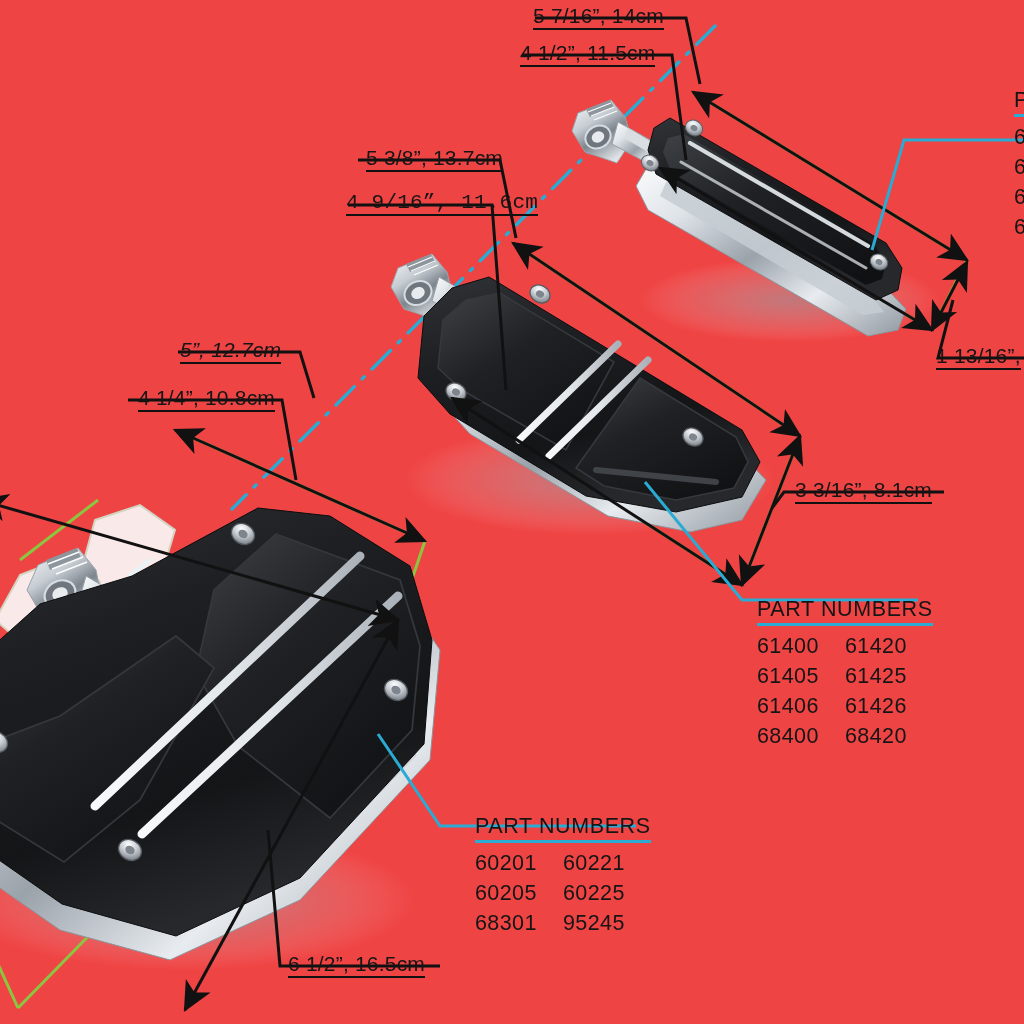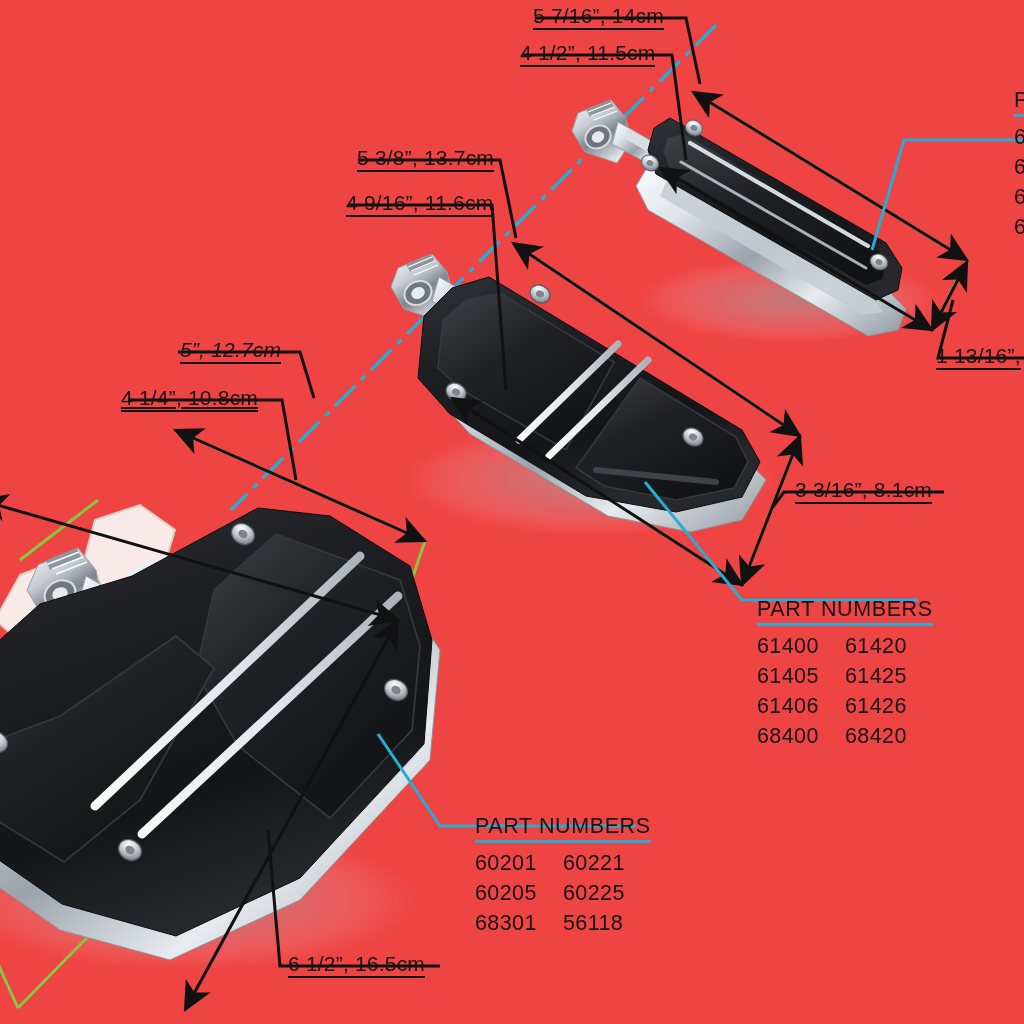--- a/index.html
+++ b/index.html
@@ -295,27 +295,27 @@
       <path d="M645,482 L742,600 L918,600"></path>
       <path d="M378,734 L440,826 L636,826"></path>
       <path d="M872,250 L904,140 L1024,140"></path>
     </g>
   </svg>
 
   <div class="dim-label" style="left: 533px; top: 4px; border-bottom: 2.5px solid rgb(17, 17, 17);">5 7/16”, 14cm</div>
 
   <div class="dim-label" style="left: 520px; top: 41px; border-bottom: 2.5px solid rgb(17, 17, 17);">4 1/2”, 11.5cm</div>
 
-  <div class="dim-label" style="left: 357px; top: 146px; border-bottom: 2.5px solid rgb(17, 17, 17);">5 3/8”, 13.7cm</div>
-
-  <div class="dim-label" style="left: 346px; top: 191px; border-bottom: 2.5px solid rgb(17, 17, 17);">4 9/16”, 11.6cm</div>
+  <div class="dim-label" style="left: 366px; top: 146px; border-bottom: 2.5px solid rgb(17, 17, 17);">5 3/8”, 13.7cm</div>
+
+  <div class="dim-label" style="left: 346px; top: 191px; border-bottom: 2.5px solid rgb(17, 17, 17); font-family: Liberation Mono, monospace;">4 9/16”, 11.6cm</div>
 
   <div class="dim-label" style="left: 180px; top: 338px; border-bottom: 2.5px solid rgb(17, 17, 17); font-style: italic;">5”, 12.7cm</div>
 
-  <div class="dim-label" style="left: 121px; top: 386px; border-bottom: 2.5px solid rgb(17, 17, 17); text-decoration: underline;">4 1/4”, 10.8cm</div>
+  <div class="dim-label" style="left: 138px; top: 386px; border-bottom: 2.5px solid rgb(17, 17, 17);">4 1/4”, 10.8cm</div>
 
   <div class="dim-label" style="left: 795px; top: 478px; border-bottom: 2.5px solid rgb(17, 17, 17);">3 3/16”, 8.1cm</div>
 
   <div class="dim-label" style="left: 936px; top: 344px; border-bottom: 2.5px solid rgb(17, 17, 17);">1 13/16”,</div>
 
   <div class="dim-label" style="left: 288px; top: 952px; border-bottom: 2.5px solid rgb(17, 17, 17);">6 1/2”, 16.5cm</div>
 
   <div class="pn-block" style="left:757px; top:597px;">
     <div class="pn-title" style="border-bottom: 3px solid rgb(41, 171, 212);">PART NUMBERS</div>
     <div class="pn-rows">
@@ -337,21 +337,21 @@
   <div class="pn-block" style="left:475px; top:814px;">
     <div class="pn-title" style="border-bottom: 3px solid rgb(41, 171, 212);">PART NUMBERS</div>
     <div class="pn-rows">
       <div class="pn-row">
         <span class="pn-col-a">60201</span><span class="pn-col-b">60221</span>
       </div>
       <div class="pn-row">
         <span class="pn-col-a">60205</span><span class="pn-col-b">60225</span>
       </div>
       <div class="pn-row">
-        <span class="pn-col-a">68301</span><span class="pn-col-b">56118</span>
+        <span class="pn-col-a">68301</span><span class="pn-col-b">95245</span>
       </div>
     </div>
   </div>
 
   <div class="pn-block" style="left:1014px; top:88px;">
     <div class="pn-title" style="border-bottom: 3px solid rgb(41, 171, 212);">P</div>
     <div class="pn-rows">
       <div class="pn-row">6</div>
       <div class="pn-row">6</div>
       <div class="pn-row">6</div>

